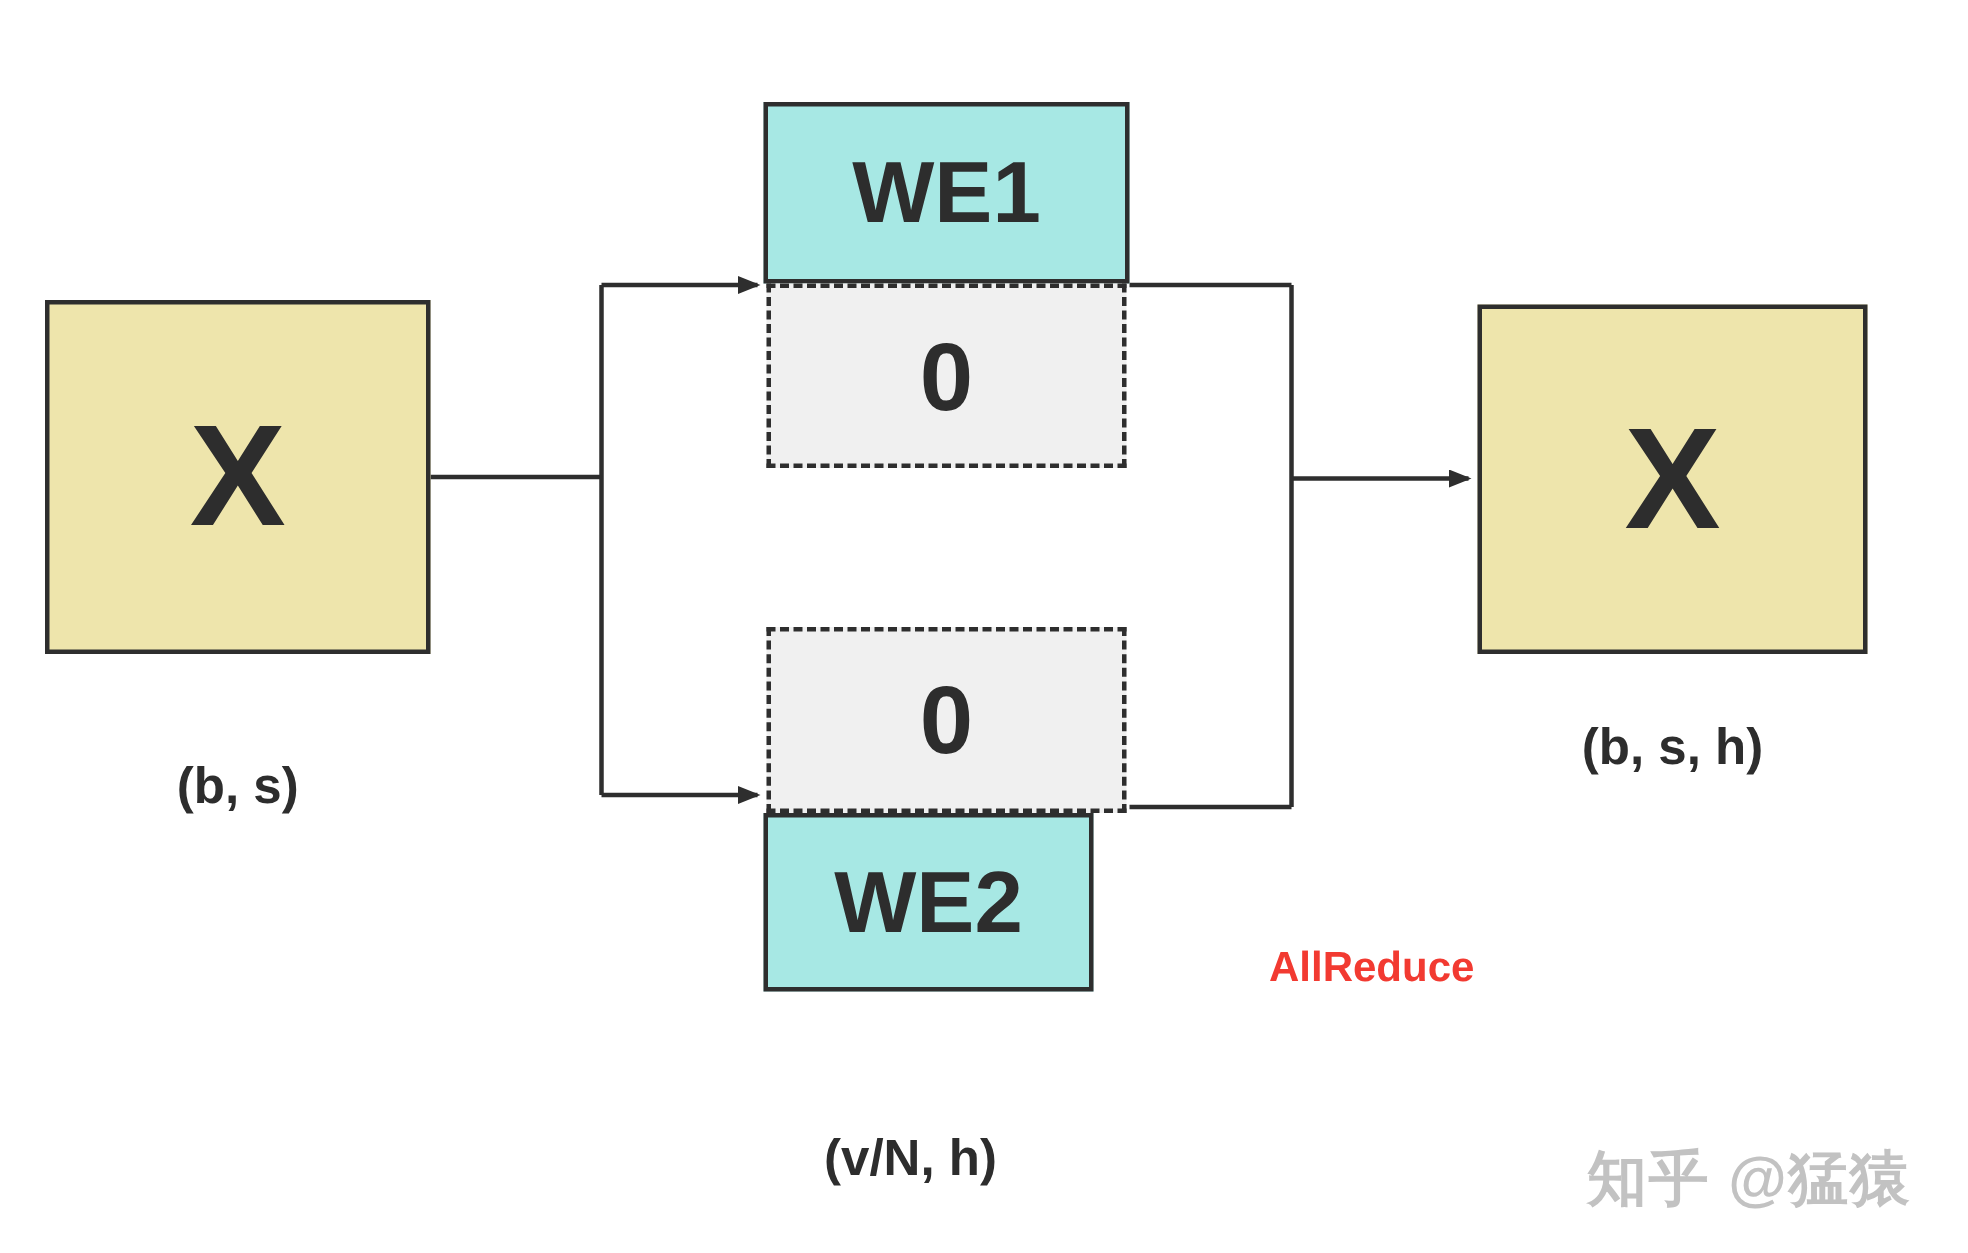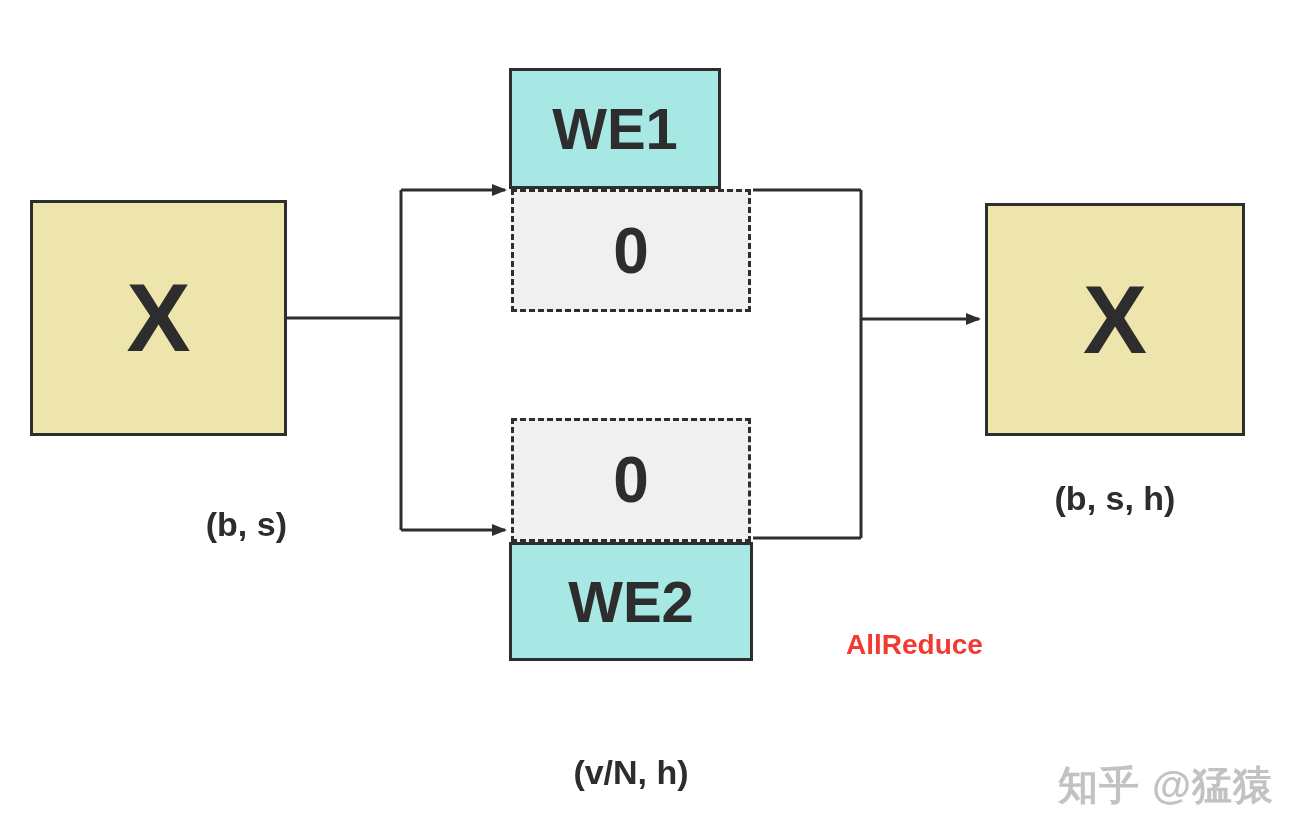--- a/index.html
+++ b/index.html
@@ -68,29 +68,29 @@
     left: 1058px;
     top: 758px;
     font-size: 40px;
     font-weight: 600;
     color: var(--watermark_gray);
     letter-spacing: 1px;
   }
 
   
   .input-box  { left: 30px;  top: 200px; width: 257px; height: 236px; }
-  .we1-box    { left: 509px; top: 68px;  width: 212px; height: 121px; }
+  .we1-box    { left: 509px; top: 68px;  width: 244px; height: 121px; }
   .zero-top   { left: 511px; top: 189px; width: 240px; height: 123px; }
   .zero-bot   { left: 511px; top: 418px; width: 240px; height: 124px; }
-  .we2-box    { left: 509px; top: 542px; width: 244px; height: 119px; }
+  .we2-box    { left: 509px; top: 542px; width: 220px; height: 119px; }
   .output-box { left: 985px; top: 203px; width: 260px; height: 233px; }
 
-  .input-shape  { left: 30px;  top: 505px; width: 257px; text-align: right; }
+  .input-shape  { left: 30px;  top: 505px; width: 257px; }
   .output-shape { left: 985px; top: 479px; width: 260px; }
-  .weight-shape { left: 509px; top: 753px; width: 244px; }
+  .weight-shape { left: 485px; top: 753px; width: 244px; }
 </style>
 </head>
 <body>
 
 <div class="stage">
 
   <svg class="connectors" width="1312" height="835">
     <defs>
       <marker id="arrow" markerUnits="userSpaceOnUse" markerWidth="15" markerHeight="12" refX="13" refY="6" orient="auto">
         <path d="M0,0 L15,6 L0,12 z" fill="#2E2E2E"></path>

